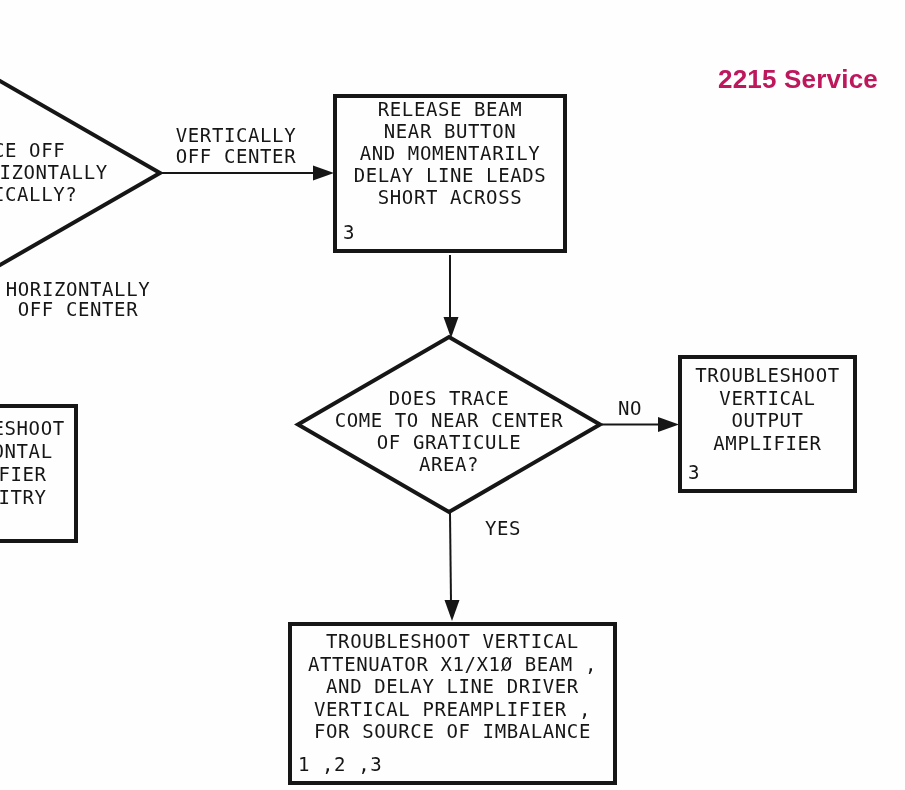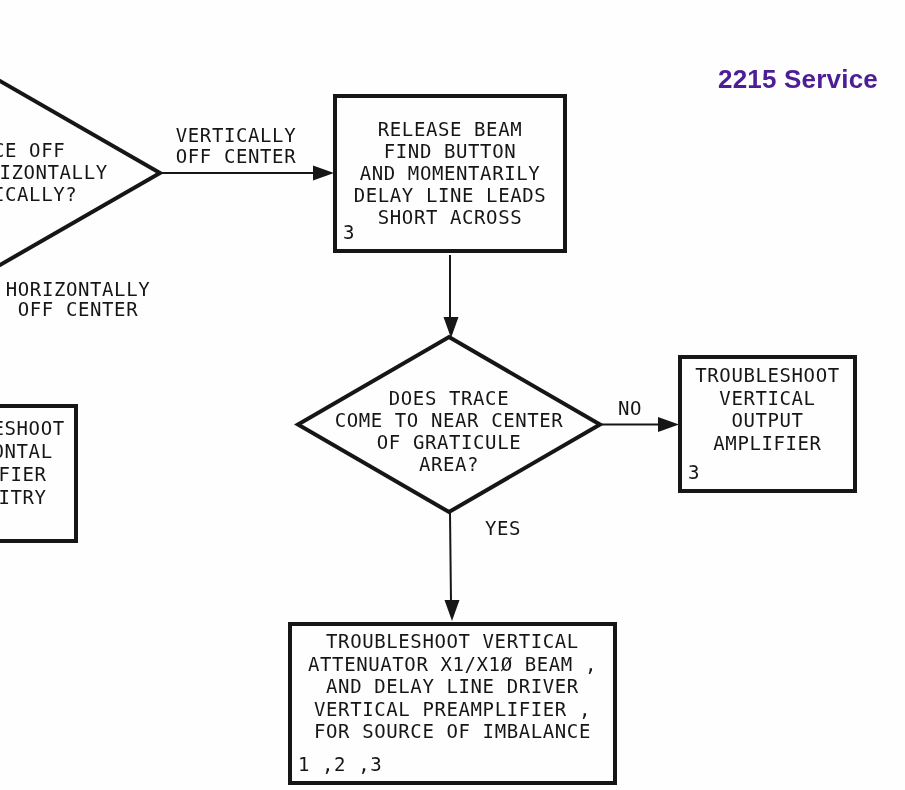--- a/index.html
+++ b/index.html
@@ -41,42 +41,42 @@
   }
   .ln { display: block; }
   .footnote {
     position: absolute;
     left: 6px;
     bottom: 7px;
     font-size: 19px;
     letter-spacing: 0.6px;
     line-height: 20px;
   }
-  #box-release-beam        { left: 333px; top: 94px;  width: 234px; height: 159px; padding-top: 20px;  line-height: 22px; }
+  #box-release-beam        { left: 333px; top: 94px;  width: 234px; height: 159px; padding-top: 0;  line-height: 22px; }
   #box-horizontal-amp      { left: -93px; top: 404px; width: 171px; height: 139px; padding-top: 9px;  line-height: 23px; }
   #box-vertical-output     { left: 678px; top: 355px; width: 179px; height: 138px; padding-top: 5px;  line-height: 22.5px; }
   #box-vertical-attenuator { left: 288px; top: 622px; width: 329px; height: 163px; padding-top: 4px;  line-height: 22.5px; }
 
   #diamond-trace-off-text    { left: -121px; top: 139px; width: 228px; }
   #diamond-trace-center-text { left: 298px;  top: 387px; width: 302px; }
 
   #label-vertically   { left: 156px; top: 125px; width: 160px; line-height: 21px; }
   #label-horizontally { left: -2px;  top: 279px; width: 160px; line-height: 20px; }
   #label-no  { left: 610px; top: 397px; width: 40px; text-align: center; }
   #label-yes { left: 461px; top: 517px; width: 60px; text-align: right; }
 
   #service-title {
     position: absolute;
     left: 718px; top: 64px;
     width: 180px;
     font-family: "Liberation Sans", sans-serif;
     font-weight: bold;
     font-size: 26px;
     letter-spacing: 0.2px;
-    color: #4c1d95;
+    color: #be185d;
     white-space: nowrap;
   }
 </style>
 </head>
 <body>
 
 <div id="canvas">
 
   <svg id="lines-layer" viewBox="0 0 905 790" xmlns="http://www.w3.org/2000/svg">
 
@@ -110,21 +110,21 @@
     <span class="ln">OFF CENTER</span>
   </div>
 
   <div class="fc-text" id="label-horizontally">
     <span class="ln">HORIZONTALLY</span>
     <span class="ln">OFF CENTER</span>
   </div>
 
   <div class="fc-box" id="box-release-beam">
     <span class="ln">RELEASE BEAM</span>
-    <span class="ln">FIND BUTTON</span>
+    <span class="ln">NEAR BUTTON</span>
     <span class="ln">AND MOMENTARILY</span>
     <span class="ln">DELAY LINE LEADS</span>
     <span class="ln">SHORT ACROSS</span>
     <span class="footnote">3</span>
   </div>
 
   <div class="fc-box" id="box-horizontal-amp">
     <span class="ln">TROUBLESHOOT</span>
     <span class="ln">HORIZONTAL</span>
     <span class="ln">AMPLIFIER</span>

